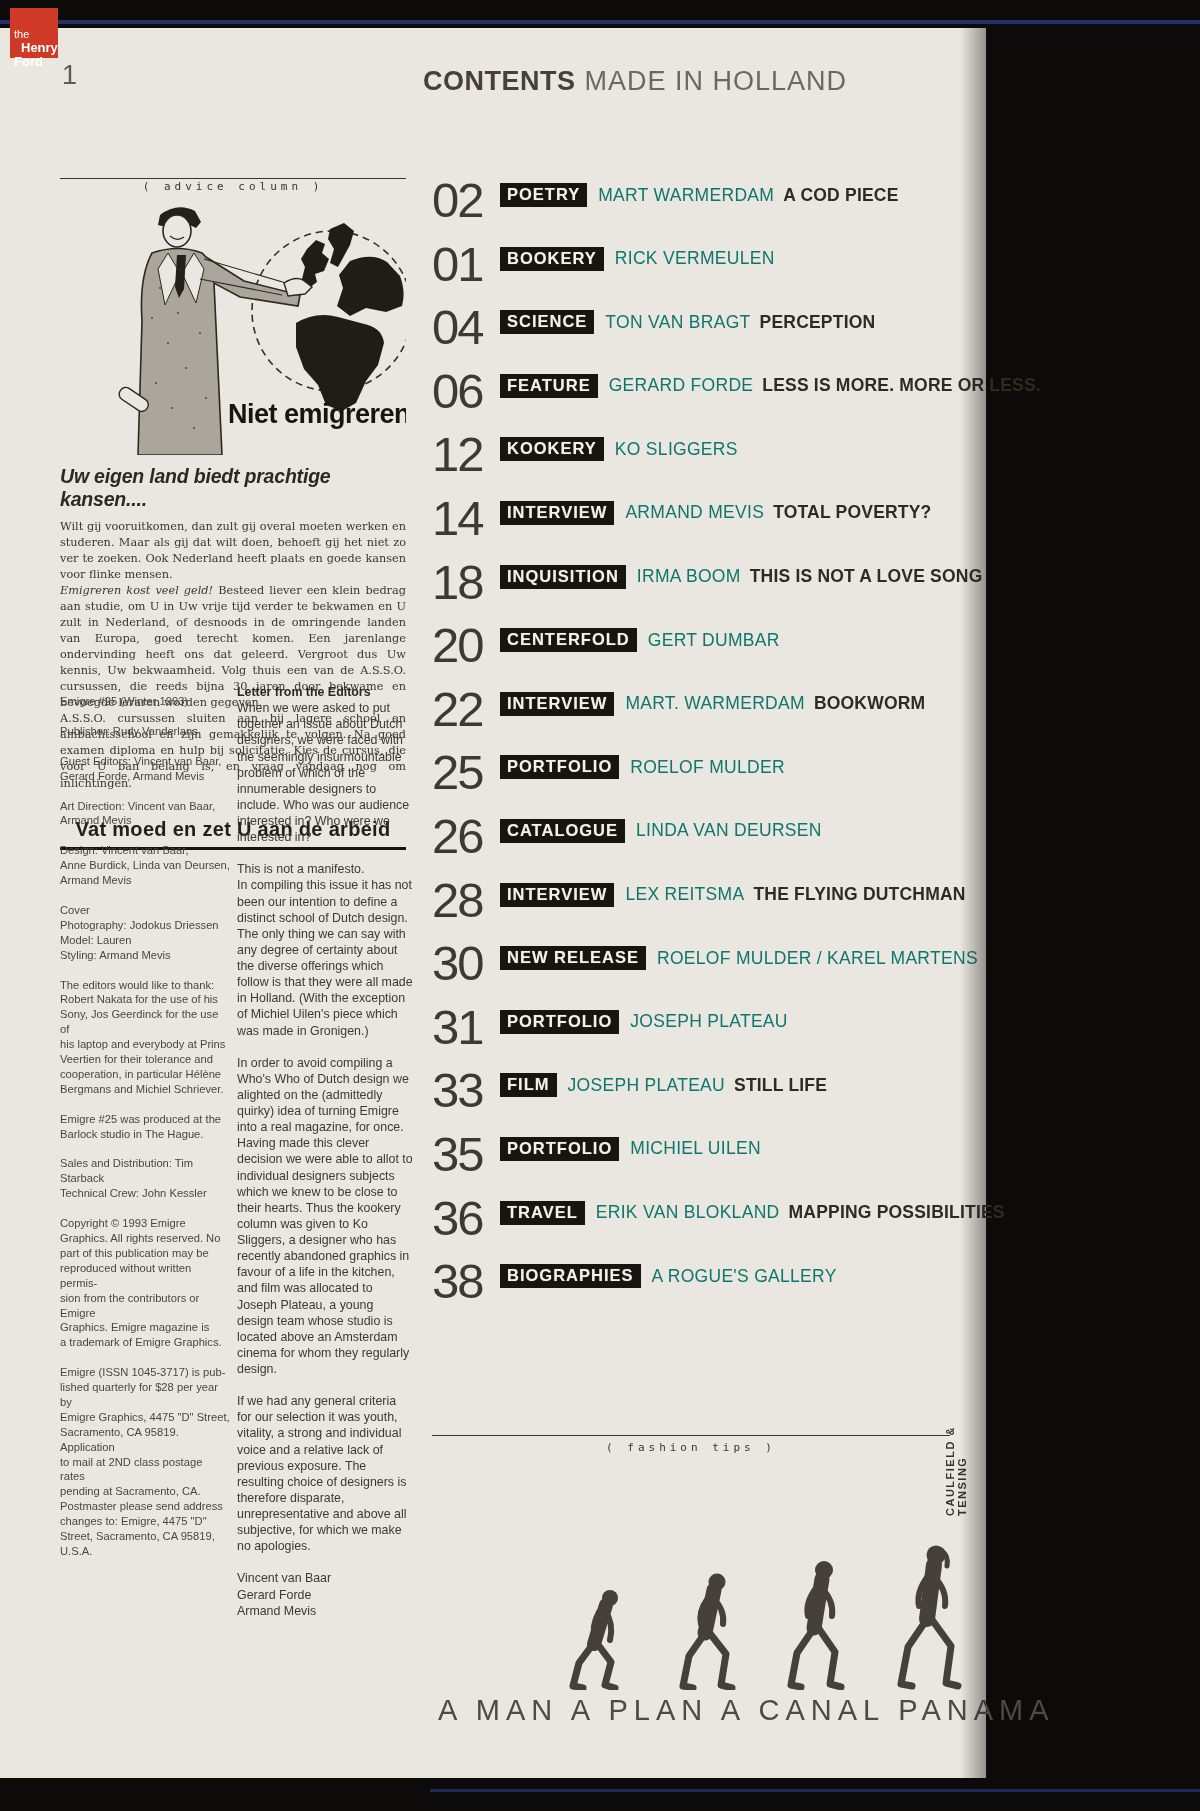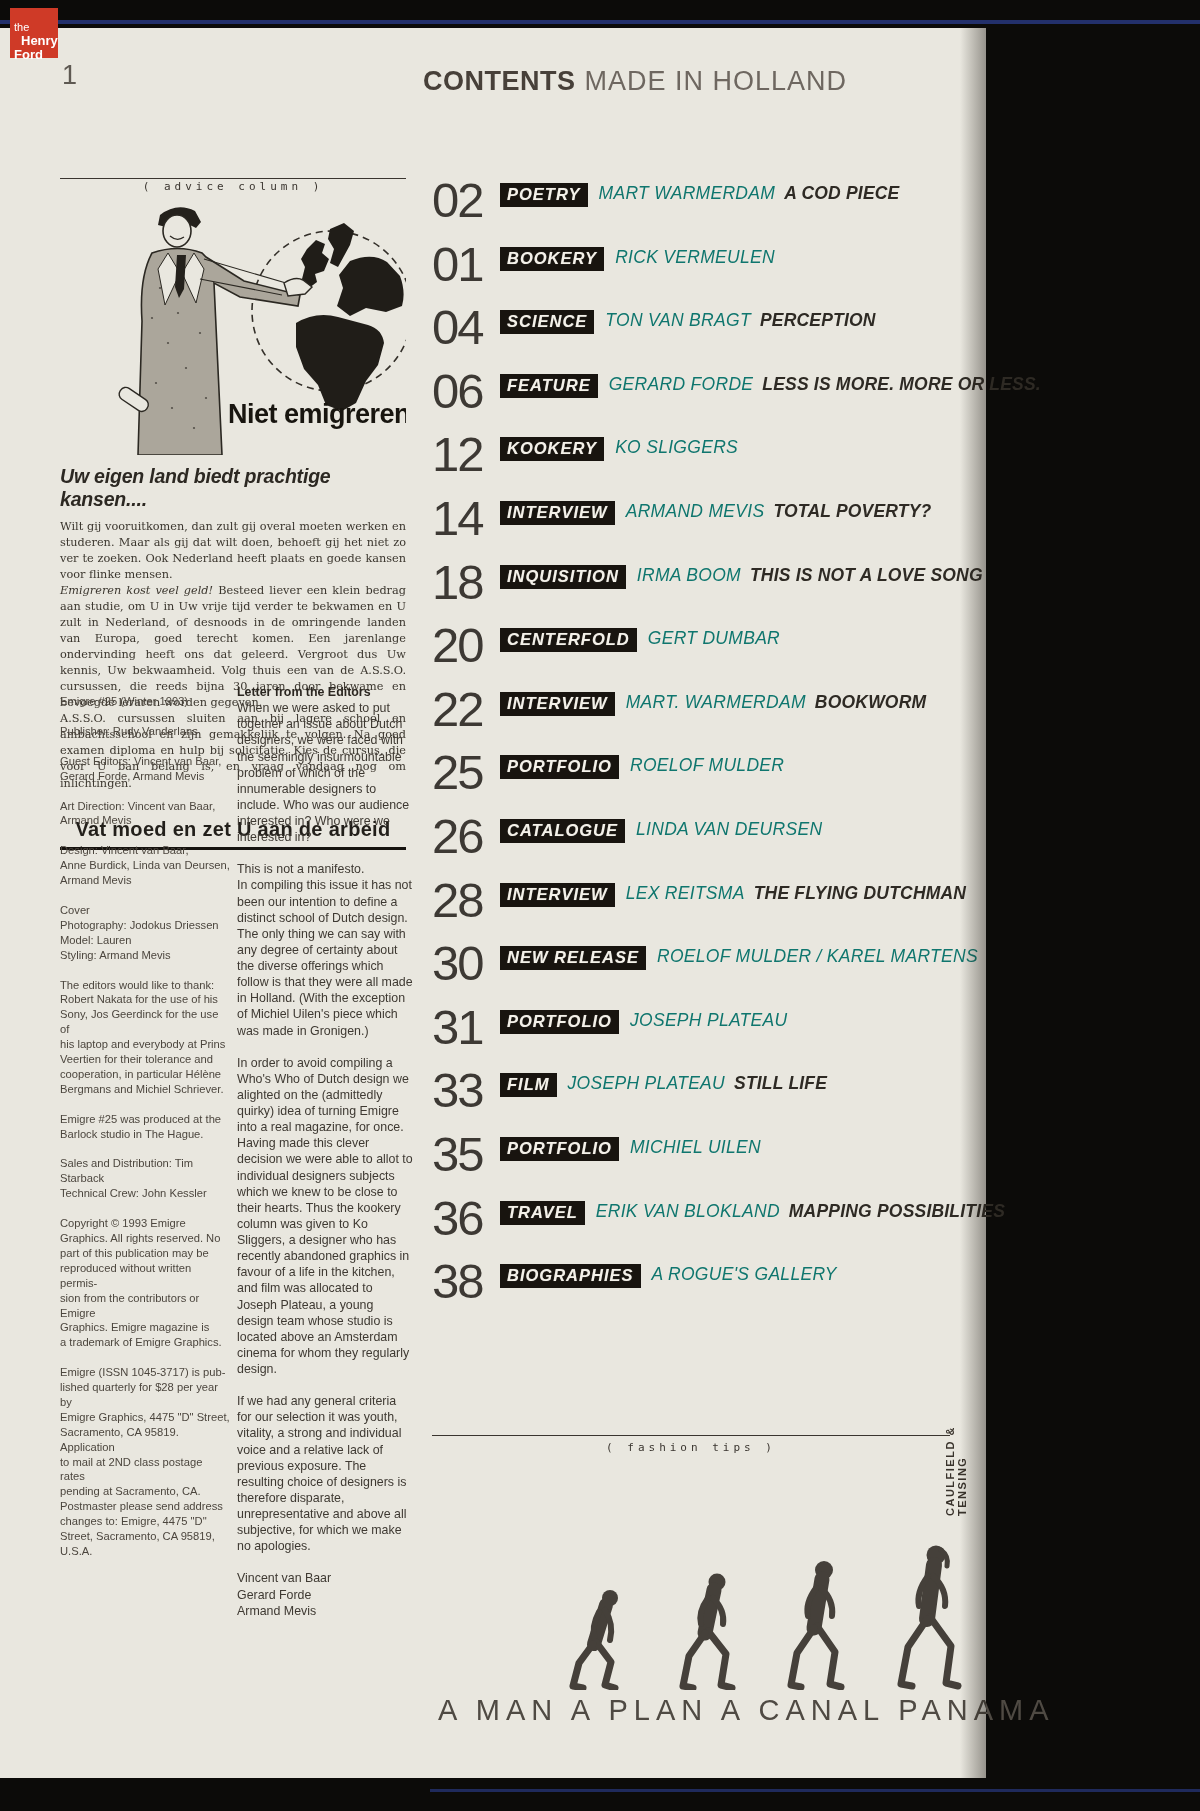--- a/index.html
+++ b/index.html
@@ -14,21 +14,21 @@
     background:var(--top-line-blue,#23306b); opacity:.85; }
   .page {
     position:absolute; left:0; top:28px; width:986px; height:1750px;
     background:var(--page-background,#e9e7df);
   }
   .page .edge-shade { position:absolute; right:0; top:0; width:26px; height:100%;
     background:linear-gradient(to right, rgba(45,40,32,0), rgba(35,30,24,.42)); }
 
   
   .hf-logo { position:absolute; left:10px; top:8px; width:48px; height:50px;
-    background:var(--logo-red,#cf3a27); color:#fff; z-index:6; line-height:1; padding-top:14px; box-sizing:border-box; }
+    background:var(--logo-red,#cf3a27); color:#fff; z-index:6; line-height:1; padding-top:21px; box-sizing:border-box; }
   .hf-the   { display:block; font-size:11px; margin-left:4px; }
   .hf-henry { display:block; font-size:13px; font-weight:bold; margin-left:11px; margin-top:1px; }
   .hf-ford  { display:block; font-size:13px; font-weight:bold; margin-left:4px; margin-top:1px; }
 
   .pageno { position:absolute; left:62px; top:32px; font-size:27px; color:#5e5952; }
 
   .header { position:absolute; left:423px; top:38px; white-space:nowrap; }
   .header .t1 { font-weight:bold; font-size:27px; color:#474039; letter-spacing:0.5px; }
   .header .t2 { font-size:27px; color:#6e6760; letter-spacing:1px; margin-left:9px; }
 
@@ -58,21 +58,21 @@
     font-size:12.4px; line-height:1.3; color:#3e3932; }
   .editors h3 { font-size:12.4px; margin:0; font-weight:bold; color:#2b2620; }
   .editors p { margin:0 0 16px 0; }
   .editors .signature { white-space:pre-line; margin-bottom:0; }
 
   
   .toc { position:absolute; left:432px; top:150px; width:552px; }
   .entry { display:flex; align-items:flex-start; height:63.6px; }
   .num { flex:0 0 68px; font-size:49px; line-height:0.92; color:#3d3934;
     letter-spacing:-2px; }
-  .entry-line { display:flex; padding-top:5px; white-space:nowrap;font-style:italic; }
+  .entry-line { display:flex; align-items:center; padding-top:5px; white-space:nowrap; }
   .cat { background:#18140f; color:#f4f1e9; font-weight:bold; font-size:16.5px;
     padding:2px 7px 3px; letter-spacing:1px; text-shadow:0 0 1px rgba(255,255,255,.35); }
   .author { margin-left:11px; font-size:17.5px; color:#0f766e; letter-spacing:0.3px; }
   .title  { margin-left:9px; font-size:17.5px; font-weight:bold; color:#2e2a24; letter-spacing:0.2px; }
   .title:empty { display:none; }
 
   
   .fashion-rule { position:absolute; left:432px; top:1407px; width:518px;
     border-top:1.5px solid #3a352f; }
   .fashion-label { position:absolute; left:432px; top:1413px; width:518px; text-align:center;

